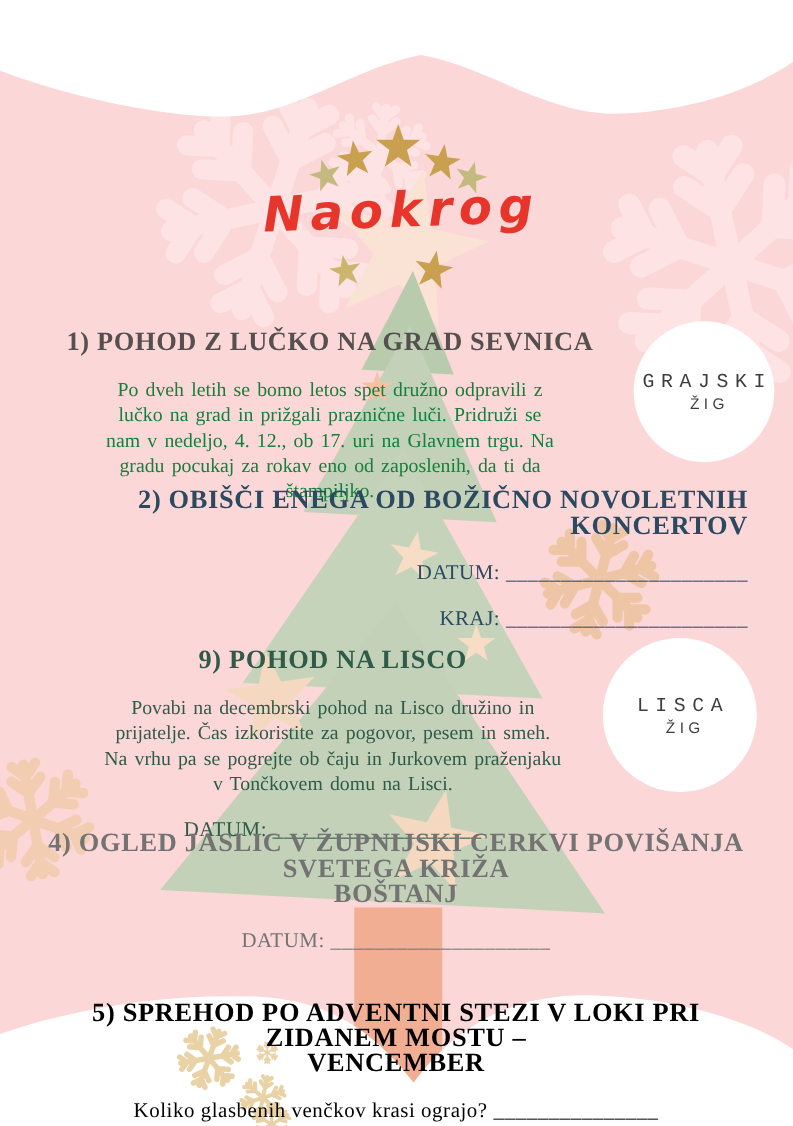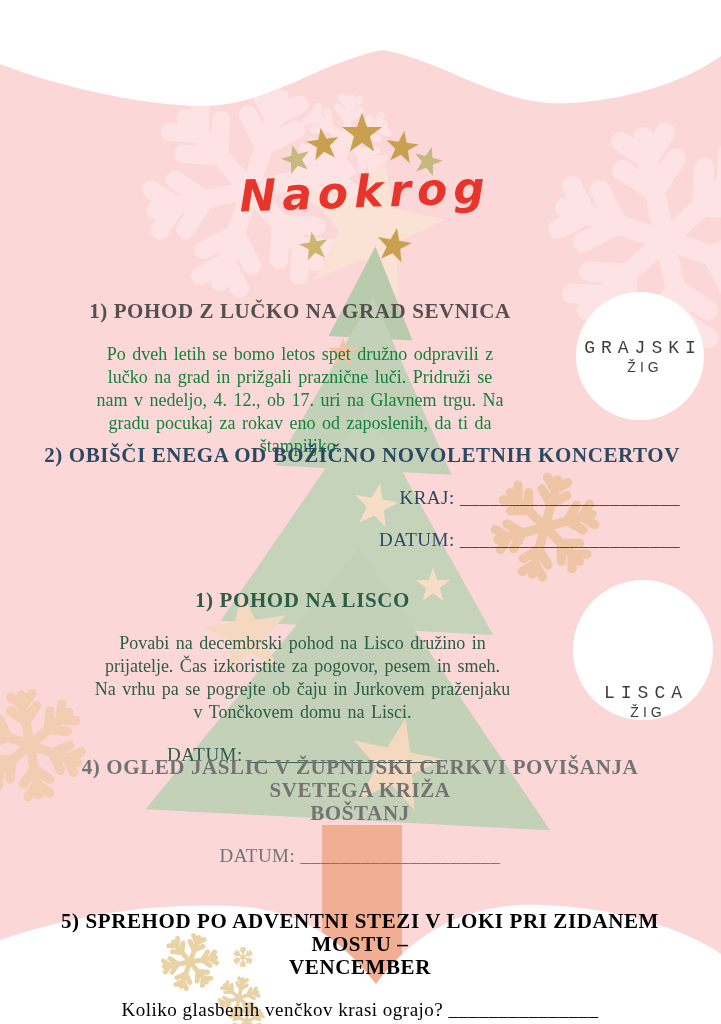--- a/index.html
+++ b/index.html
@@ -12,41 +12,41 @@
   .z-decor{z-index:1;}
   .z-waves{z-index:3;}
   .z-flakes2{z-index:4;}
 
   
   .stamp{
     position:absolute;border-radius:50%;background:#ffffff;z-index:2;
     display:flex;flex-direction:column;align-items:center;justify-content:center;
   }
   .stamp-grajski{left:576px;top:292px;width:128px;height:128px;}
-  .stamp-lisca{left:573px;top:580px;width:140px;height:140px;justify-content:flex-end;}
+  .stamp-lisca{left:548px;top:580px;width:140px;height:140px;}
   .stamp-name{
     font-family:Liberation Mono, monospace;color:#403d3d;
     font-size:18px;letter-spacing:6px;margin-left:6px;
   }
   .stamp-sub{
     font-family:Liberation Sans, sans-serif;color:#403d3d;
     font-size:14px;letter-spacing:4px;margin-top:1px;margin-left:10px;
   }
 
   
   .title{
     position:absolute;left:160px;top:166px;width:410px;z-index:5;
     text-align:center;color:#e8352b;
     font-family:"DejaVu Sans",sans-serif;font-weight:bold;font-style:italic;
     font-size:44px;letter-spacing:6px;transform:rotate(-2deg);
   }
 
   
   .section{position:absolute;z-index:5;text-align:center;white-space:pre-line;}
-  .sec-heading{font-weight:bold;font-size:21px;letter-spacing:0.6px;line-height:23px;}
+  .sec-heading{font-weight:bold;font-size:24px;letter-spacing:0.6px;line-height:23px;}
   .sec-body{font-size:18px;line-height:23px;word-spacing:2px;margin-top:2px;}
   .sec-field{font-size:19px;line-height:23px;letter-spacing:0.5px;margin-top:1px;}
 
   .section1{left:55px;top:282px;width:490px;color:#55504f;}
   .section1 .sec-body{color:#15803d;}
   .section2{left:40px;top:426px;width:640px;color:#2b4a61;text-align:right;}
   .section3{left:40px;top:571px;width:525px;color:#2f5c49;}
   .section4{left:30px;top:738px;width:660px;color:#737373;}
   .section5{left:30px;top:892px;width:660px;color:#000000;}
 </style>
@@ -133,26 +133,26 @@
     <div class="sec-heading">1) POHOD Z LUČKO NA GRAD SEVNICA</div>
     <div class="sec-body">Po dveh letih se bomo letos spet družno odpravili z
 lučko na grad in prižgali praznične luči. Pridruži se
 nam v nedeljo, 4. 12., ob 17. uri na Glavnem trgu. Na
 gradu pocukaj za rokav eno od zaposlenih, da ti da
 štampiljko.</div>
   </div>
 
   <div class="section section2">
     <div class="sec-heading">2) OBIŠČI ENEGA OD BOŽIČNO NOVOLETNIH KONCERTOV</div>
+    <div class="sec-field">DATUM: ______________________</div>
     <div class="sec-field">KRAJ: ______________________</div>
-    <div class="sec-field">DATUM: ______________________</div>
   </div>
 
   <div class="section section3">
-    <div class="sec-heading">1) POHOD NA LISCO</div>
+    <div class="sec-heading">9) POHOD NA LISCO</div>
     <div class="sec-body">Povabi na decembrski pohod na Lisco družino in
 prijatelje. Čas izkoristite za pogovor, pesem in smeh.
 Na vrhu pa se pogrejte ob čaju in Jurkovem praženjaku
 v Tončkovem domu na Lisci.</div>
     <div class="sec-field">DATUM: ___________________</div>
   </div>
 
   <div class="section section4">
     <div class="sec-heading">4) OGLED JASLIC V ŽUPNIJSKI CERKVI POVIŠANJA SVETEGA KRIŽA
 BOŠTANJ</div>

